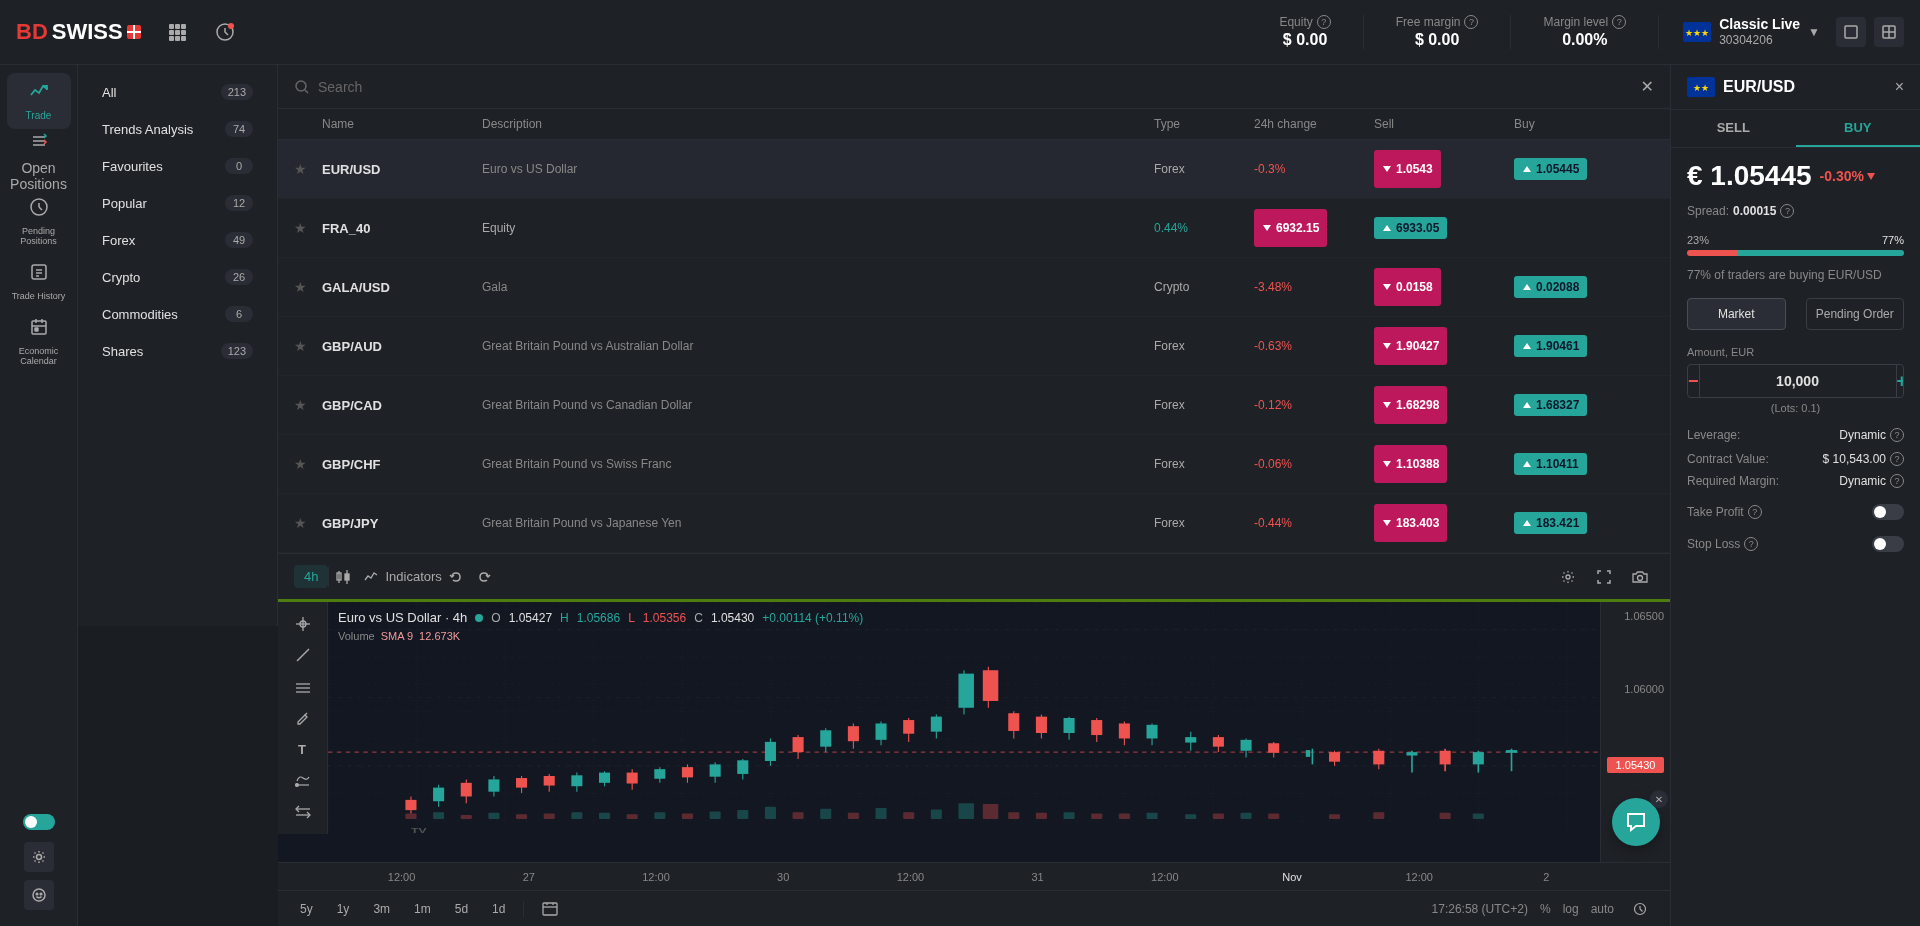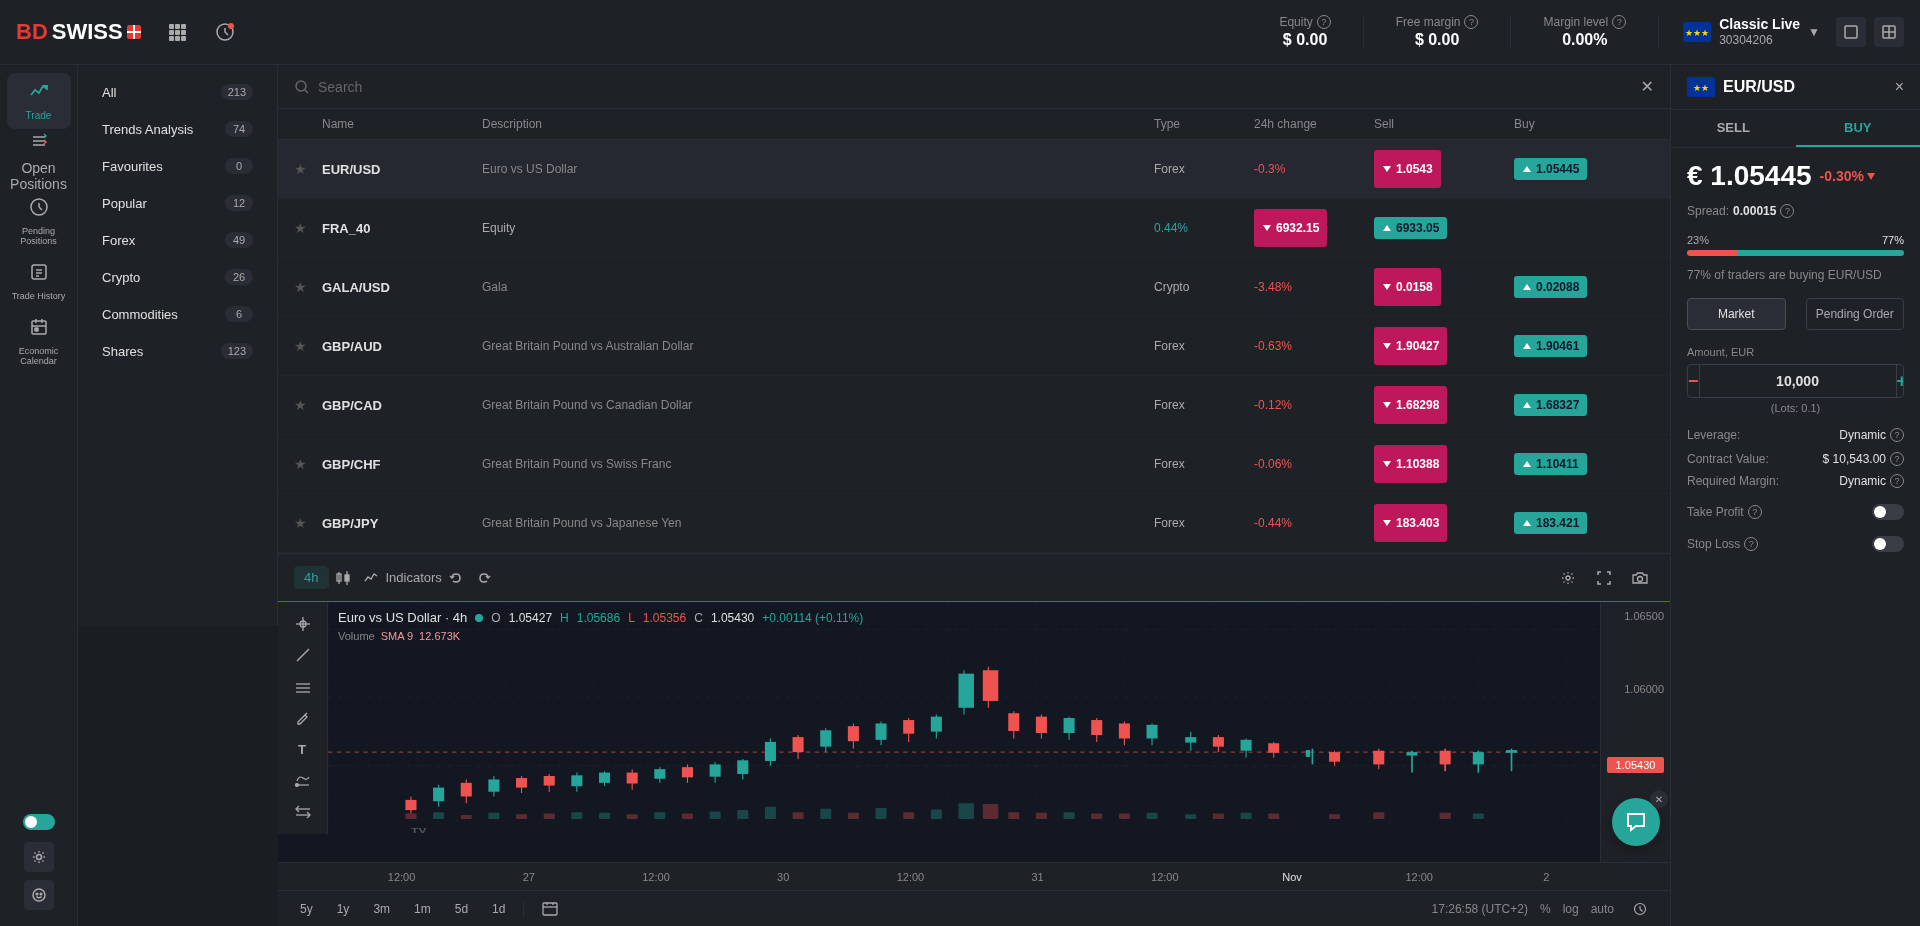--- a/index.html
+++ b/index.html
@@ -62,21 +62,21 @@
     .inst-type { color: #aaa; font-size: 12px; }
     .change-pos { color: #26a69a; font-size: 12px; font-weight: 500; }
     .change-neg { color: #ef5350; font-size: 12px; font-weight: 500; }
     .price-sell { display: flex; align-items: center; gap: 6px; }
     .price-buy { display: flex; align-items: center; gap: 6px; }
     .sell-btn { background: #be185d; color: #fff; border: none; padding: 12px 8px; border-radius: 3px; cursor: pointer; display: flex; align-items: center; gap: 4px; font-size: 12px; font-weight: 600; }
     .buy-btn { background: #26a69a; color: #0f172a; border: none; padding: 4px 8px; border-radius: 3px; cursor: pointer; display: flex; align-items: center; gap: 4px; font-size: 12px; font-weight: 600; }
 
     
     .chart-area { flex: 1; background: #131722; position: relative; display: flex; flex-direction: column; }
-    .chart-toolbar { height: 48px; background: #1e2126; border-bottom: 1px solid #4d7c0f; display: flex; align-items: center; padding: 0 16px; gap: 0; }
+    .chart-toolbar { height: 48px; background: #1e2126; border-bottom: 3px solid #4d7c0f; display: flex; align-items: center; padding: 0 16px; gap: 0; }
     .timeframe-btn { padding: 4px 10px; border-radius: 4px; border: none; background: transparent; color: #aaa; cursor: pointer; font-size: 13px; font-weight: 500; }
     .timeframe-btn.active { background: #26a69a22; color: #26a69a; }
     .chart-toolbar-sep { width: 1px; height: 20px; background: #2a2d35; }
     .chart-toolbar-icon { width: 28px; height: 28px; display: flex; align-items: center; justify-content: center; cursor: pointer; color: #aaa; font-size: 14px; border-radius: 4px; }
     .chart-toolbar-right { margin-left: auto; display: flex; gap: 8px; }
     .chart-container { flex: 1; position: relative; overflow: hidden; }
     .chart-info { position: absolute; top: 8px; left: 60px; color: #aaa; font-size: 12px; display: flex; gap: 8px; align-items: center; }
     .chart-info-title { color: #e0e0e0; font-size: 13px; font-weight: 500; }
     .chart-dot { width: 8px; height: 8px; border-radius: 50%; background: #26a69a; }
     .ohlc-o { color: #aaa; }

